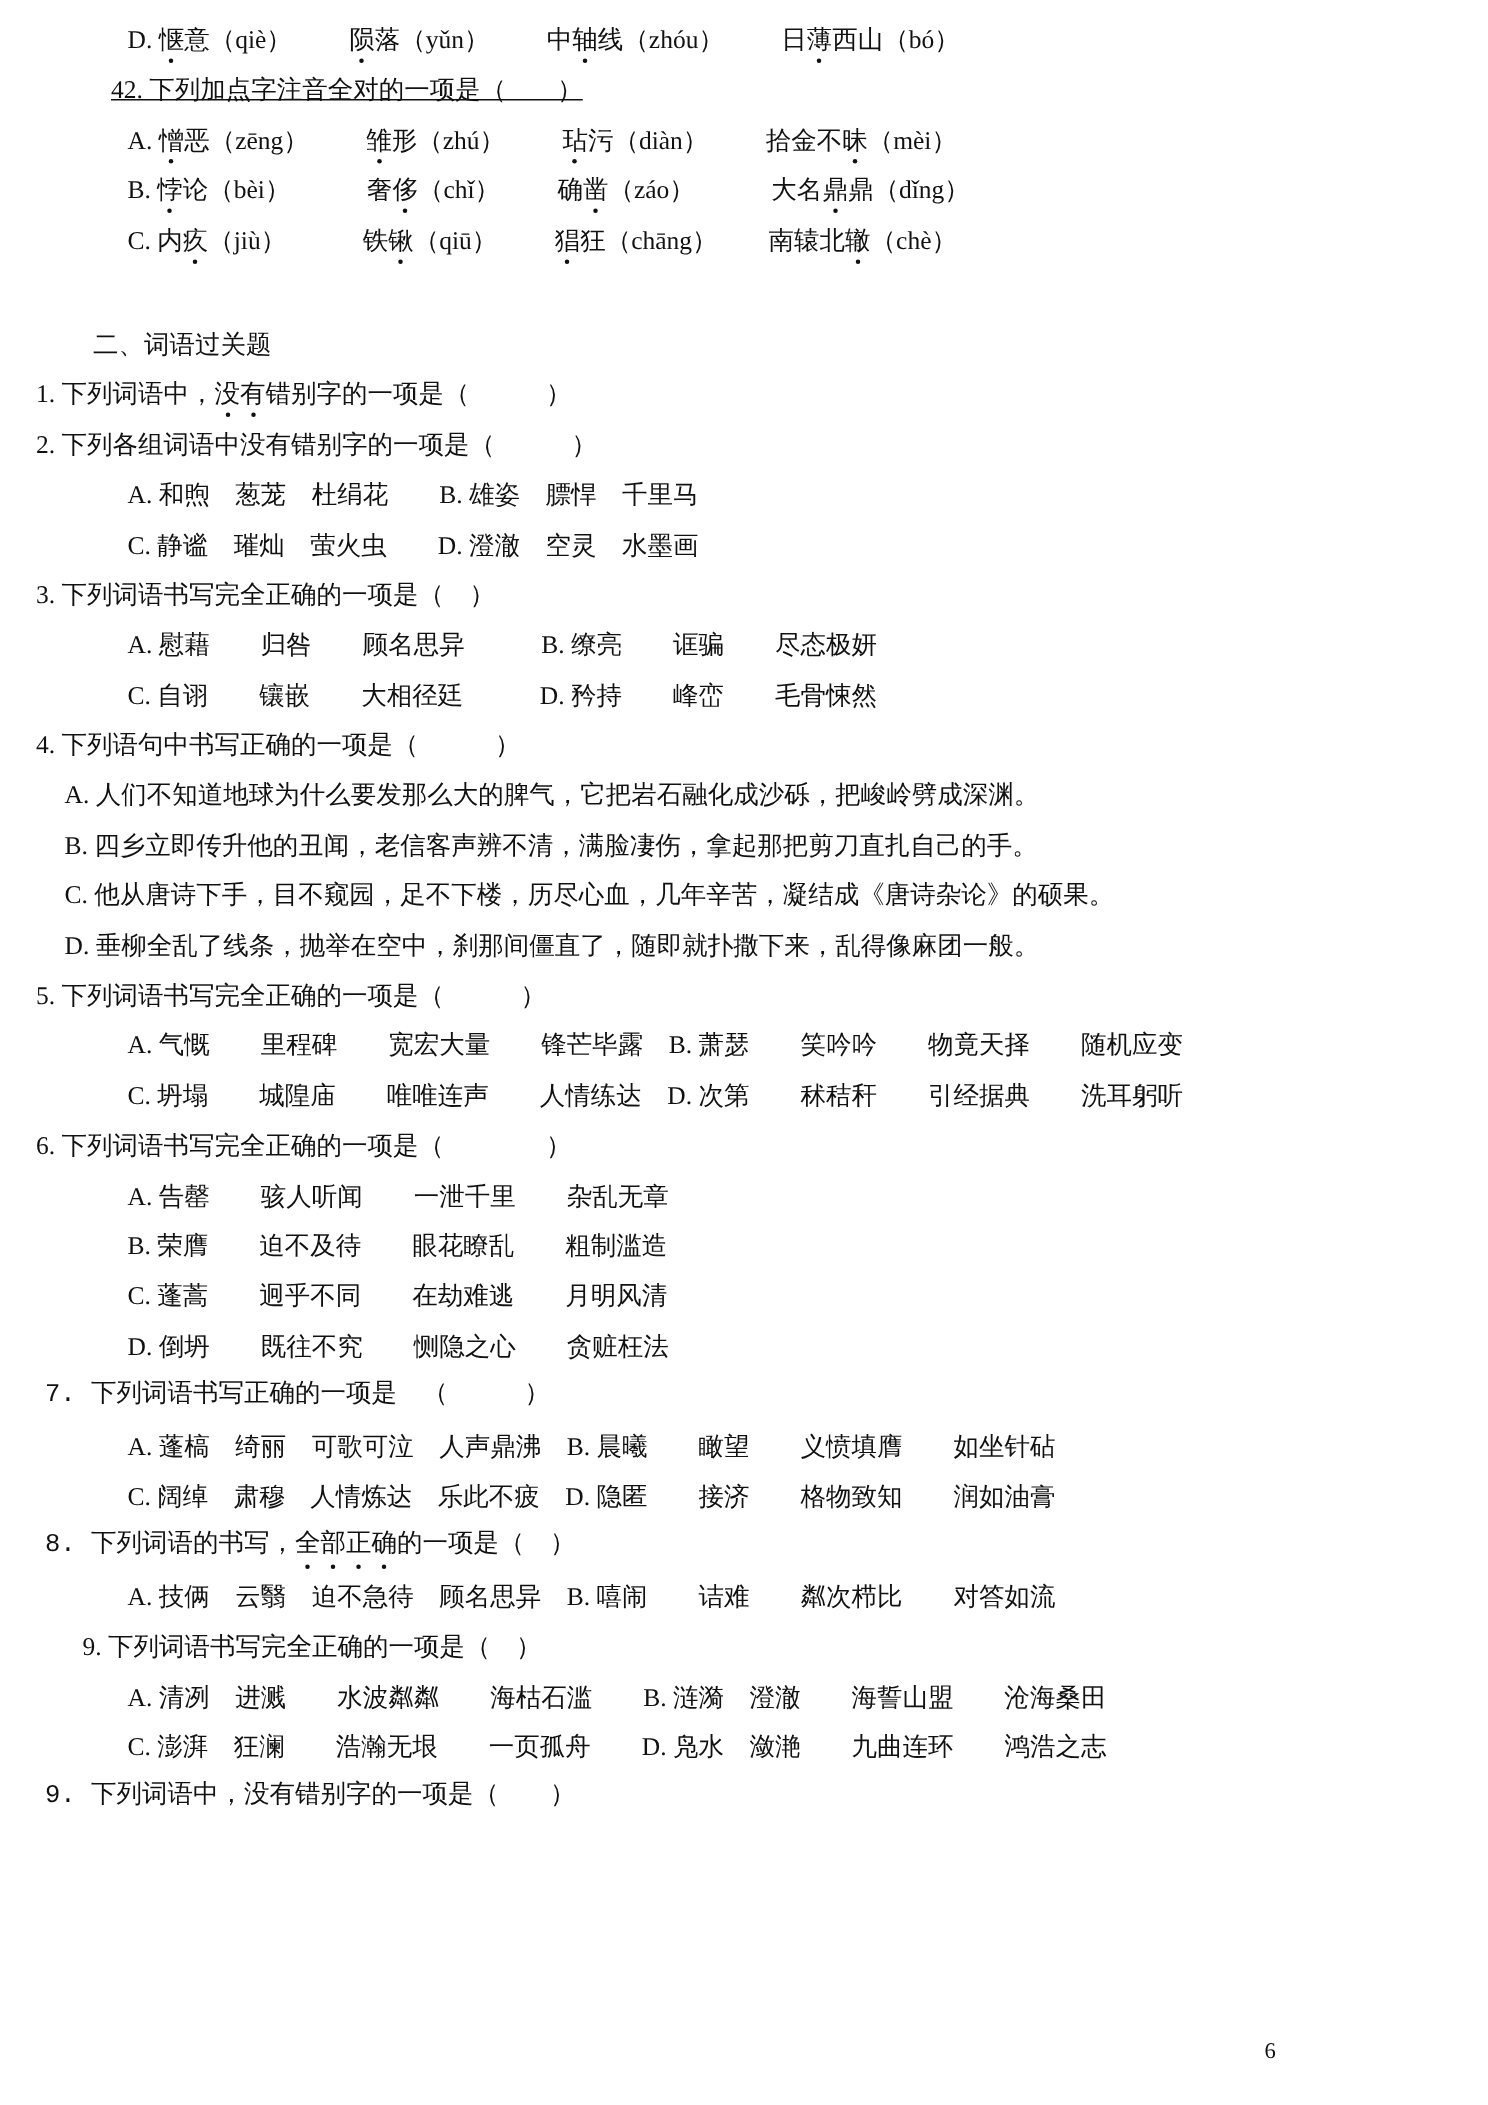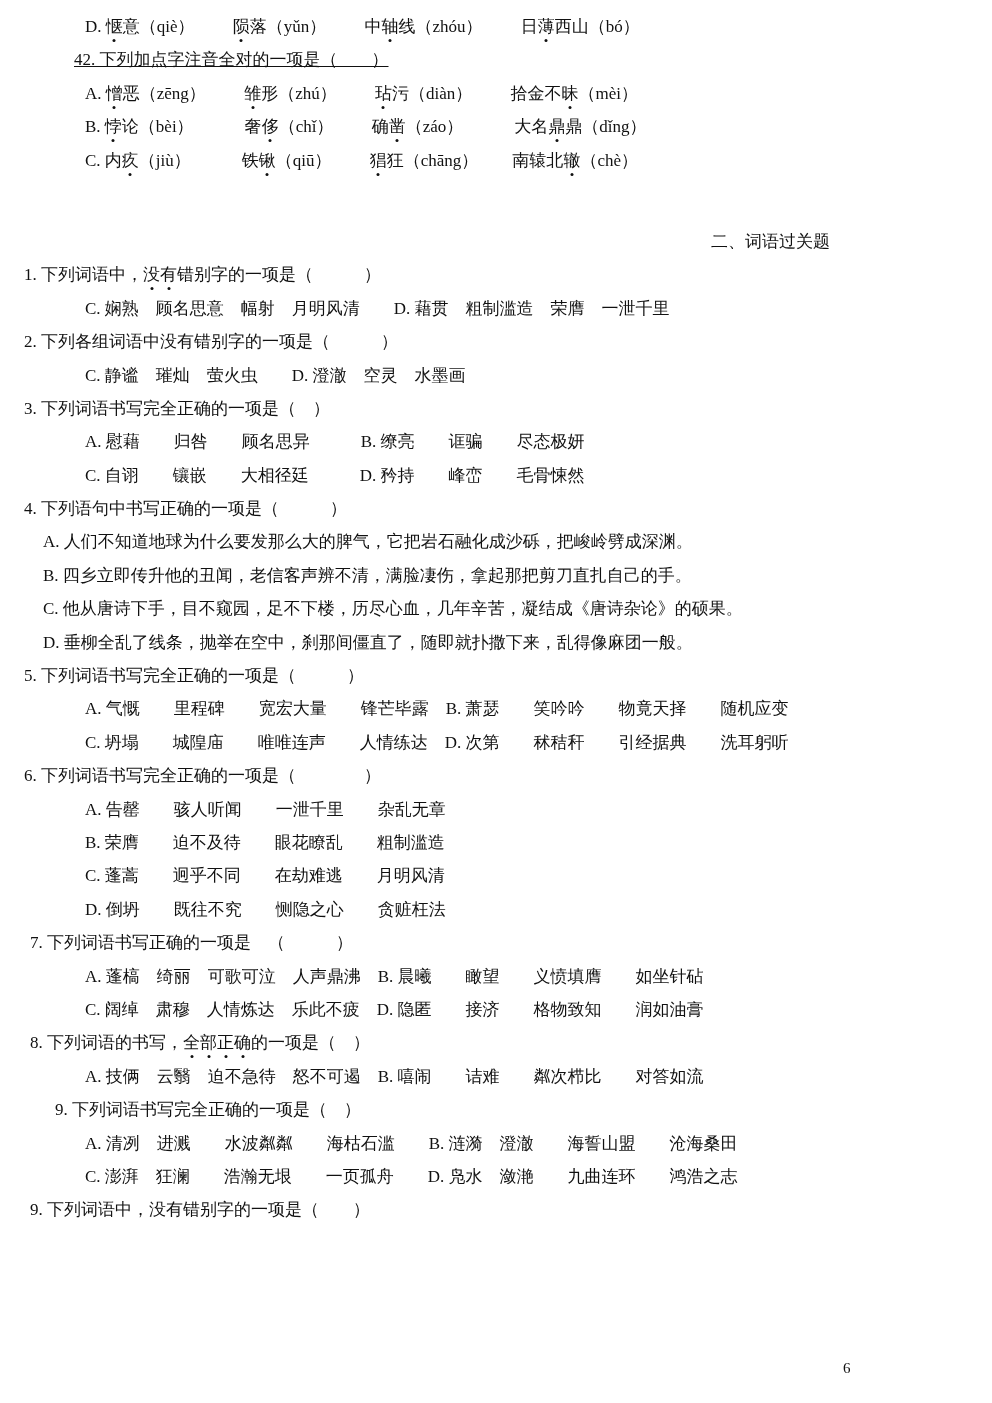--- a/index.html
+++ b/index.html
@@ -26,23 +26,23 @@
     margin: 0;
     white-space: pre;
   }
   
   .pinyin-option { margin-left: 85px; }
   .question      { margin-left: 24px; }
   .question-42   { margin-left: 74px; text-decoration: underline; }
   .section       { margin-left: 62px; }
   .option        { margin-left: 85px; }
   .sentence      { margin-left: 43px; }
-  .question-left { margin-left: 30px; }
+  .question-left { margin-left: 30px; font-family: Liberation Mono, monospace; }
   .question-mid  { margin-left: 55px; }
-  .gap-before    { margin-top: 48px; text-align: right; }
+  .gap-before    { margin-top: 36px; }
 
   
   .dotted { position: relative; display: inline-block; }
   .dotted::after {
     content: "";
     position: absolute;
     left: 50%;
     transform: translateX(-50%);
     bottom: -4px;
     width: 3px;
@@ -64,22 +64,22 @@
 
 <div id="doc">
   <div id="lines">
       <p class="line pinyin-option">D. <span class="dotted">惬</span>意（qiè）　　 <span class="dotted">陨</span>落（yǔn）　　 中<span class="dotted">轴</span>线（zhóu）　　 日<span class="dotted">薄</span>西山（bó）</p>
       <p class="line question-42">42. 下列加点字注音全对的一项是（　　）</p>
       <p class="line pinyin-option">A. <span class="dotted">憎</span>恶（zēng）　　 <span class="dotted">雏</span>形（zhú）　　 <span class="dotted">玷</span>污（diàn）　　 拾金不<span class="dotted">昧</span>（mèi）</p>
       <p class="line pinyin-option">B. <span class="dotted">悖</span>论（bèi）　　　奢<span class="dotted">侈</span>（chǐ）　　 确<span class="dotted">凿</span>（záo）　　　大名<span class="dotted">鼎</span>鼎（dǐng）</p>
       <p class="line pinyin-option">C. 内<span class="dotted">疚</span>（jiù）　　　铁<span class="dotted">锹</span>（qiū）　　 <span class="dotted">猖</span>狂（chāng）　　南辕北<span class="dotted">辙</span>（chè）</p>
       <p class="line section gap-before">二、词语过关题</p>
       <p class="line question">1. 下列词语中，<span class="dotted">没</span><span class="dotted">有</span>错别字的一项是（　　　）</p>
-      <p class="line option">C. 娴熟　顾名思意　幅射　月明风清　　D. 藉贯　粗制滥造　荣膺　一泄千里</p>
       <p class="line question">2. 下列各组词语中没有错别字的一项是（　　　）</p>
+      <p class="line option">A. 和煦　葱茏　杜绢花　　B. 雄姿　膘悍　千里马</p>
       <p class="line option">C. 静谧　璀灿　萤火虫　　D. 澄澈　空灵　水墨画</p>
       <p class="line question">3. 下列词语书写完全正确的一项是（　）</p>
       <p class="line option">A. 慰藉　　归咎　　顾名思异　　　B. 缭亮　　诓骗　　尽态极妍</p>
       <p class="line option">C. 自诩　　镶嵌　　大相径廷　　　D. 矜持　　峰峦　　毛骨悚然</p>
       <p class="line question">4. 下列语句中书写正确的一项是（　　　）</p>
       <p class="line sentence">A. 人们不知道地球为什么要发那么大的脾气，它把岩石融化成沙砾，把峻岭劈成深渊。</p>
       <p class="line sentence">B. 四乡立即传升他的丑闻，老信客声辨不清，满脸凄伤，拿起那把剪刀直扎自己的手。</p>
       <p class="line sentence">C. 他从唐诗下手，目不窥园，足不下楼，历尽心血，几年辛苦，凝结成《唐诗杂论》的硕果。</p>
       <p class="line sentence">D. 垂柳全乱了线条，抛举在空中，刹那间僵直了，随即就扑撒下来，乱得像麻团一般。</p>
       <p class="line question">5. 下列词语书写完全正确的一项是（　　　）</p>
@@ -87,20 +87,20 @@
       <p class="line option">C. 坍塌　　城隍庙　　唯唯连声　　人情练达　D. 次第　　秫秸秆　　引经据典　　洗耳躬听</p>
       <p class="line question">6. 下列词语书写完全正确的一项是（　　　　）</p>
       <p class="line option">A. 告罄　　骇人听闻　　一泄千里　　杂乱无章</p>
       <p class="line option">B. 荣膺　　迫不及待　　眼花瞭乱　　粗制滥造</p>
       <p class="line option">C. 蓬蒿　　迥乎不同　　在劫难逃　　月明风清</p>
       <p class="line option">D. 倒坍　　既往不究　　恻隐之心　　贪赃枉法</p>
       <p class="line question-left">7. 下列词语书写正确的一项是　（　　　）</p>
       <p class="line option">A. 蓬槁　绮丽　可歌可泣　人声鼎沸　B. 晨曦　　瞰望　　义愤填膺　　如坐针砧</p>
       <p class="line option">C. 阔绰　肃穆　人情炼达　乐此不疲　D. 隐匿　　接济　　格物致知　　润如油膏</p>
       <p class="line question-left">8. 下列词语的书写，<span class="dotted">全</span><span class="dotted">部</span><span class="dotted">正</span><span class="dotted">确</span>的一项是（　）</p>
-      <p class="line option">A. 技俩　云翳　迫不急待　怒不可遏　B. 嘻闹　　诘难　　粼次栉比　　对答如流</p>
+      <p class="line option">A. 技俩　云翳　迫不急待　顾名思异　B. 嘻闹　　诘难　　粼次栉比　　对答如流</p>
       <p class="line question-mid">9. 下列词语书写完全正确的一项是（　）</p>
       <p class="line option">A. 清冽　进溅　　水波粼粼　　海枯石滥　　B. 涟漪　澄澈　　海誓山盟　　沧海桑田</p>
       <p class="line option">C. 澎湃　狂澜　　浩瀚无垠　　一页孤舟　　D. 凫水　潋滟　　九曲连环　　鸿浩之志</p>
       <p class="line question-left">9. 下列词语中，没有错别字的一项是（　　）</p>
     </div>
   <div class="page-num">6</div>
 </div>
 
 </body></html>

